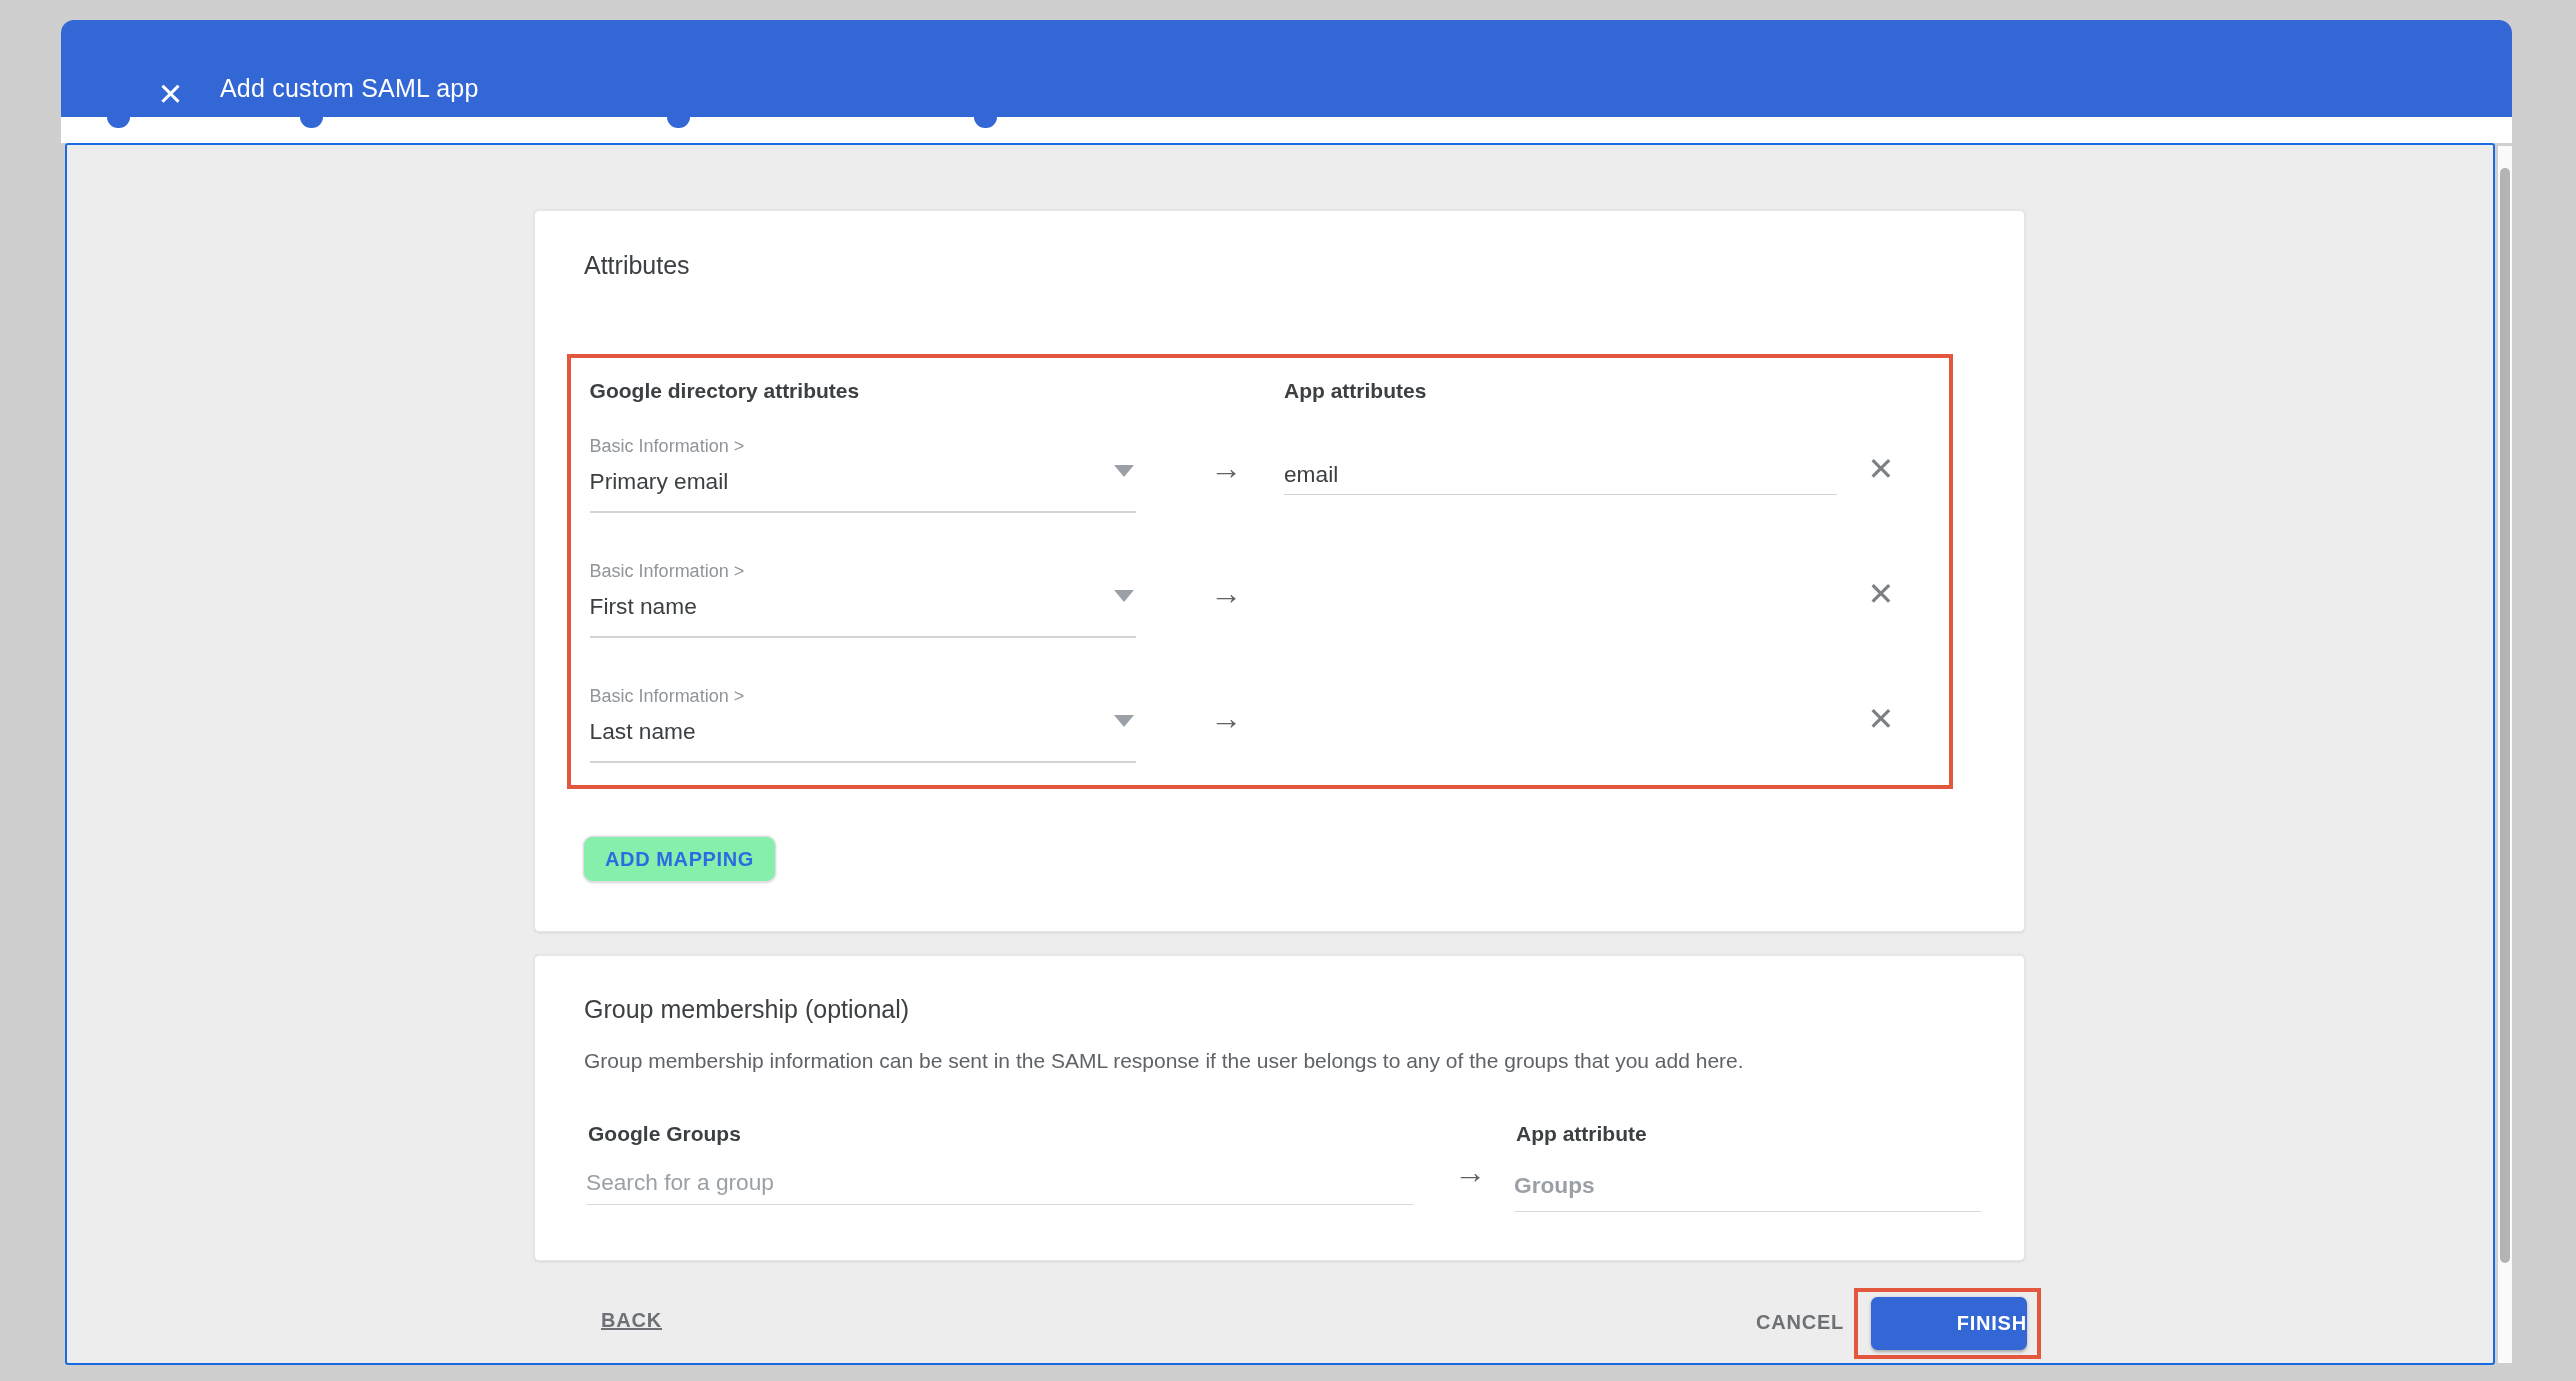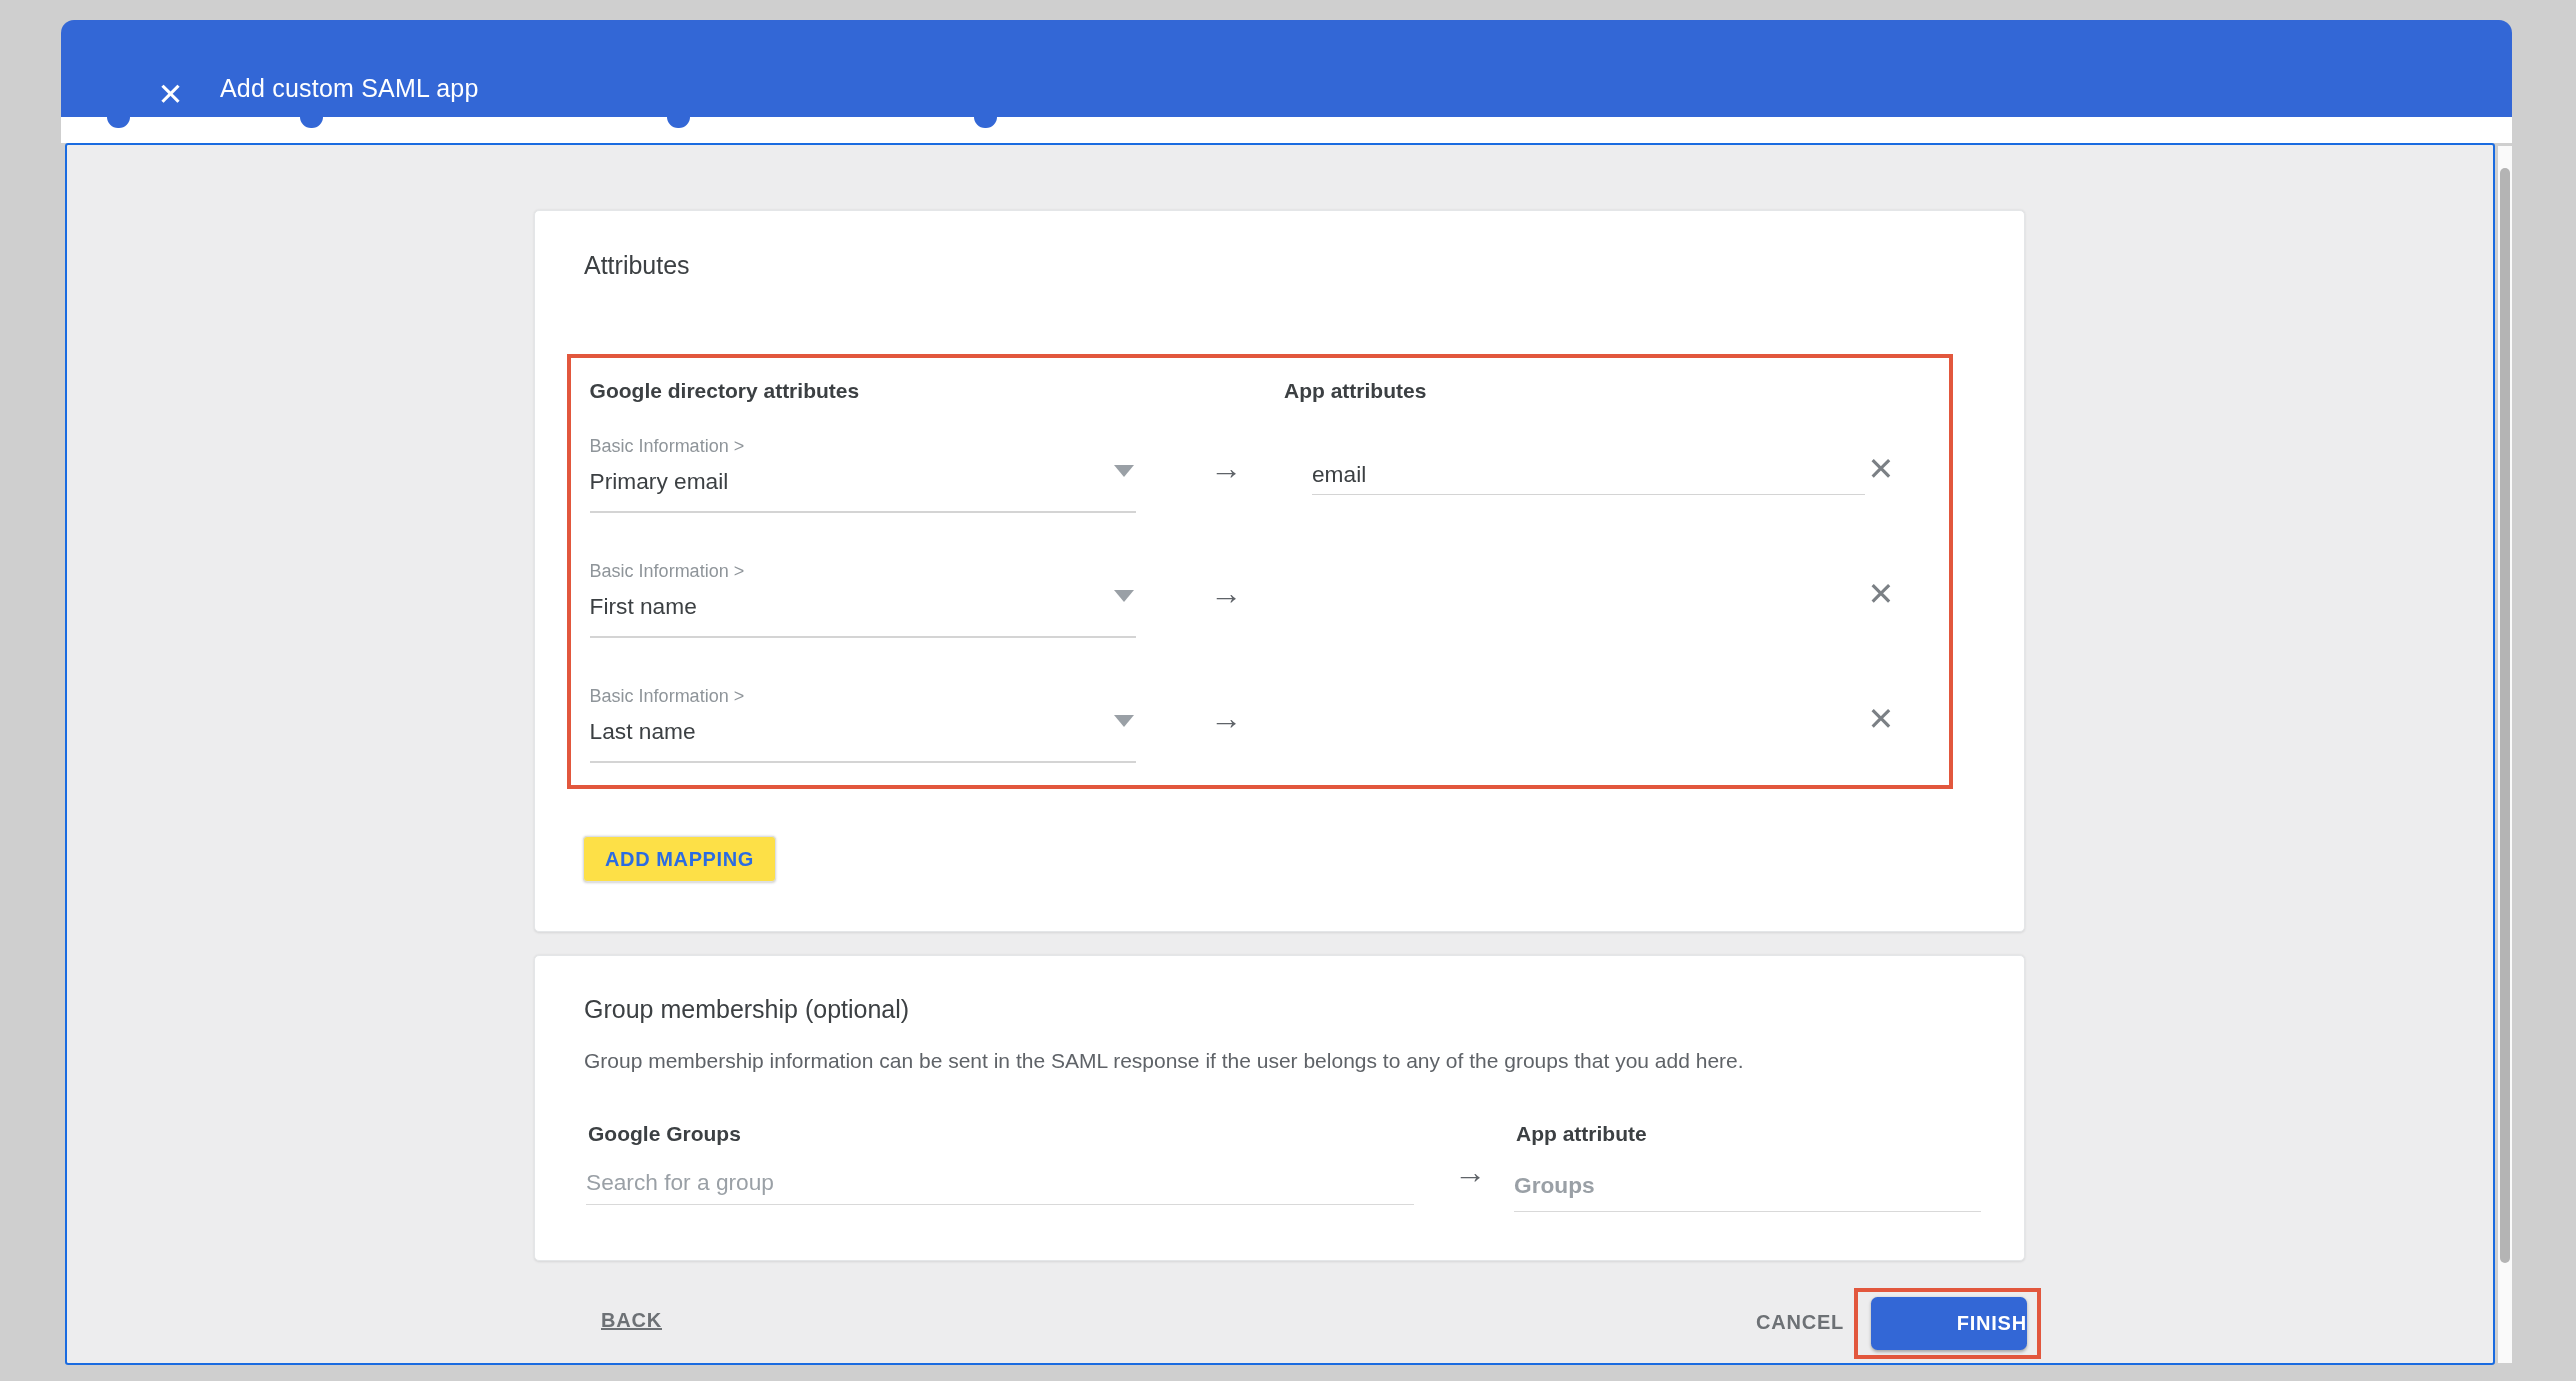--- a/index.html
+++ b/index.html
@@ -42,24 +42,24 @@
   .red-box{position:absolute;left:32px;top:143px;width:1386px;height:435px;border:4px solid var(--annotation-red);}
   .col-header{position:absolute;font-size:21px;font-weight:700;color:var(--text-dark);white-space:nowrap;text-align:right;}
 
   .mapping-row{position:absolute;left:0;width:1378px;height:109px;}
   .gd-select{position:absolute;left:18.6px;top:0;width:550px;height:81px;cursor:pointer;}
   .gd-category{position:absolute;left:0;top:0;font-size:18px;color:#8f959a;white-space:nowrap;}
   .gd-value{position:absolute;left:0;top:32px;font-size:22.7px;color:var(--text-dark);white-space:nowrap;}
   .gd-underline{position:absolute;left:0;top:75px;width:546px;height:1.6px;background:#d4d4d4;}
   .tri{position:absolute;left:524px;top:29px;width:0;height:0;border-left:10.5px solid transparent;border-right:10.5px solid transparent;border-top:12px solid #9aa0a6;}
   .row-arrow{position:absolute;left:635px;top:13px;width:40px;height:39px;line-height:39px;font-size:32px;color:#5f6368;text-align:center;}
-  .app-input{position:absolute;left:741px;top:19.4px;width:553px;height:40px;font-family:"Liberation Sans",sans-serif;font-size:22.7px;color:var(--text-dark);border:none;border-bottom:1.6px solid #d4d4d4;background:transparent;outline:none;}
+  .app-input{position:absolute;left:713px;top:19.4px;width:553px;height:40px;font-family:"Liberation Sans",sans-serif;font-size:22.7px;color:var(--text-dark);border:none;border-bottom:1.6px solid #d4d4d4;background:transparent;outline:none;}
   .x-btn{position:absolute;left:1288px;top:11.3px;width:44px;height:44px;background:none;border:none;cursor:pointer;font-size:32px;line-height:44px;color:#7b8085;text-align:center;padding:0;}
 
-  .add-mapping-btn{position:absolute;left:48px;top:625px;width:193px;height:46px;background:#fde047;border:0.8px solid #dcdfe3;border-radius:4px;box-shadow:0 0.8px 2.4px rgba(0,0,0,.18);color:var(--link-blue);font-family:"Liberation Sans",sans-serif;font-size:20px;font-weight:700;letter-spacing:0.6px;cursor:pointer;}
+  .add-mapping-btn{position:absolute;left:48px;top:625px;width:193px;height:46px;background:#86efac;border:0.8px solid #dcdfe3;border-radius:10px;box-shadow:0 0.8px 2.4px rgba(0,0,0,.18);color:var(--link-blue);font-family:"Liberation Sans",sans-serif;font-size:20px;font-weight:700;letter-spacing:0.6px;cursor:pointer;}
 
   
   .field-label{position:absolute;font-size:21px;font-weight:700;color:var(--text-dark);white-space:nowrap;}
   .line-input{position:absolute;font-family:"Liberation Sans",sans-serif;font-size:22.7px;color:var(--text-dark);border:none;border-bottom:1.6px solid #d9d9d9;background:transparent;outline:none;}
   .line-input::placeholder{color:var(--text-light);opacity:1;}
   .groups-arrow{position:absolute;left:915px;top:197px;width:40px;height:39px;line-height:39px;font-size:32px;color:#5f6368;text-align:center;}
 
   
   .text-btn{position:absolute;background:none;border:none;cursor:pointer;font-family:"Liberation Sans",sans-serif;font-size:20px;font-weight:700;letter-spacing:0.8px;color:#6d7175;padding:8px 13px;}
   .back-btn{left:588px;top:1301px;text-decoration:underline;}

